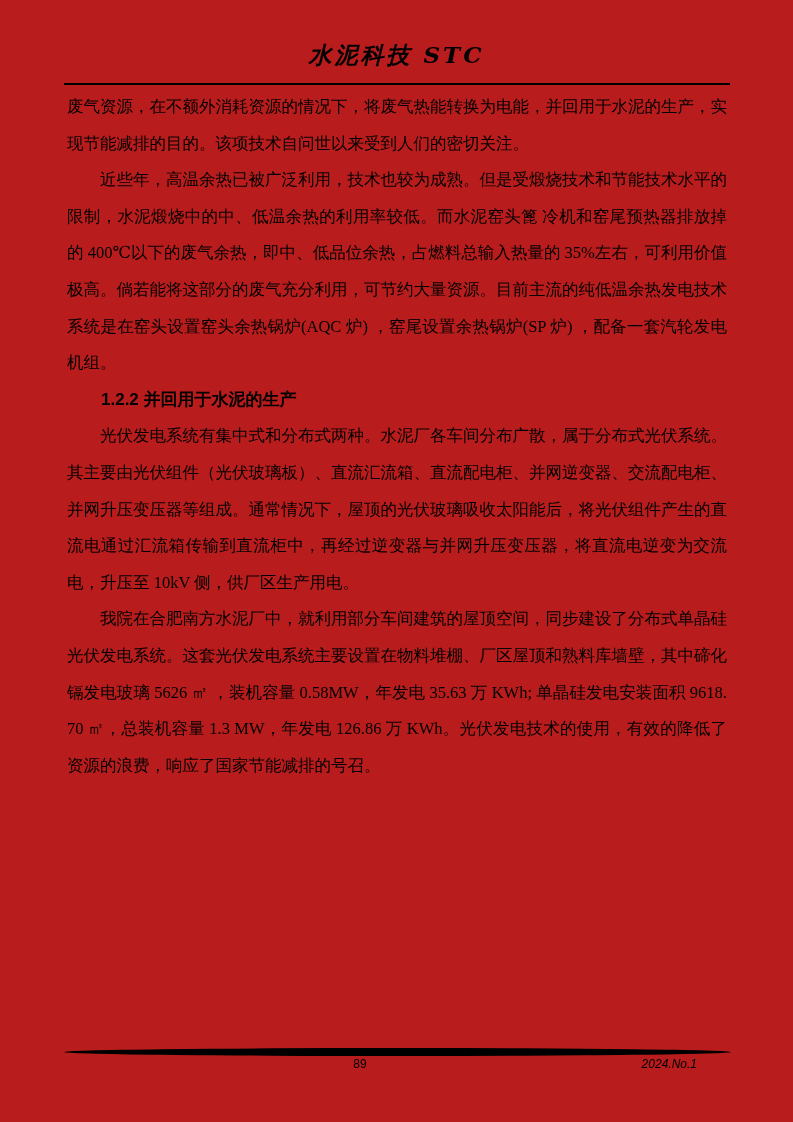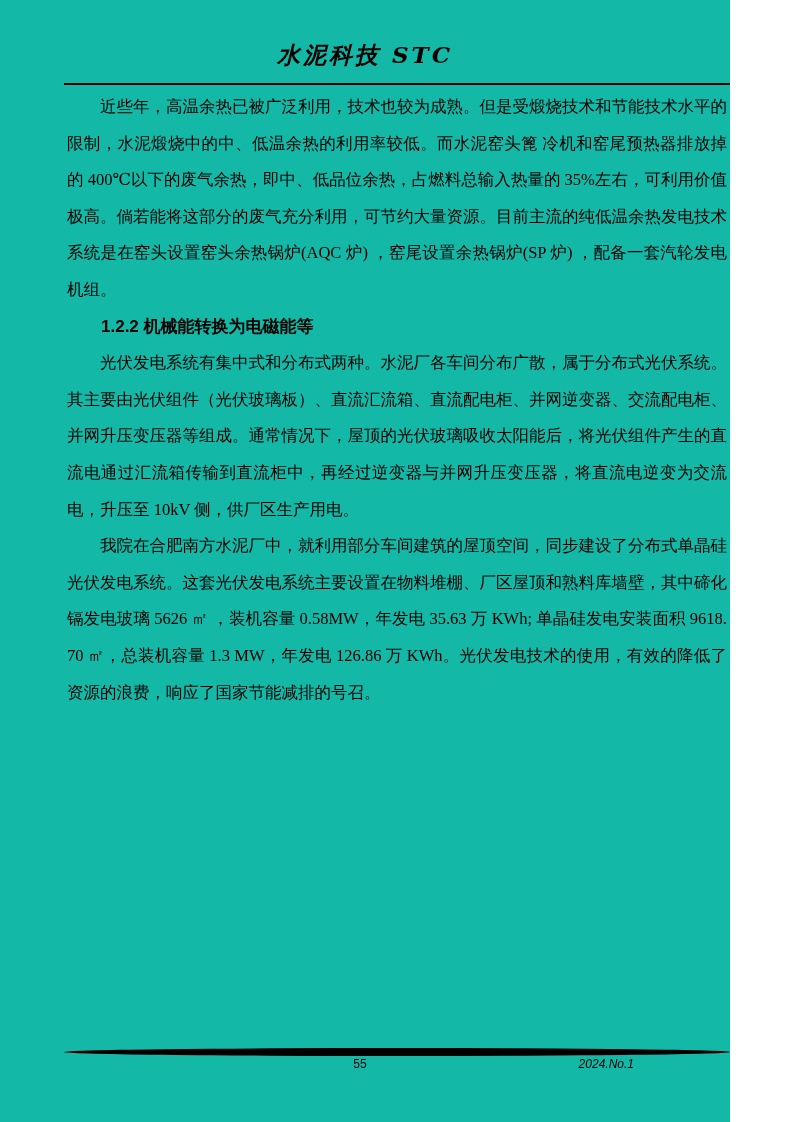--- a/index.html
+++ b/index.html
@@ -2,23 +2,23 @@
 <html><head>
 <meta charset="utf-8">
 <style>
   html, body {
     margin: 0;
     padding: 0;
     background: #ffffff;
   }
   .page {
     position: relative;
-    width: 730px;
+    width: 793px;
     height: 1122px;
-    background: #14b8a6;
+    background: #b91c1c;
     color: #000000;
     overflow: hidden;
     font-family: "Liberation Serif", "DejaVu Serif", serif;
   }
   
   .journal-title {
     position: absolute;
     top: 40px;
     left: 0;
     width: 100%;
@@ -99,25 +99,26 @@
 </head>
 <body>
 
 <div class="page">
 
   <div class="journal-title">水泥科技 STC</div>
 
   <div class="header-rule"></div>
 
   <div class="body-text">
+    <p class="para no-indent">废气资源，在不额外消耗资源的情况下，将废气热能转换为电能，并回用于水泥的生产，实现节能减排的目的。该项技术自问世以来受到人们的密切关注。</p>
     <p class="para">近些年，高温余热已被广泛利用，技术也较为成熟。但是受煅烧技术和节能技术水平的限制，水泥煅烧中的中、低温余热的利用率较低。而水泥窑头篦 冷机和窑尾预热器排放掉的 400℃以下的废气余热，即中、低品位余热，占燃料总输入热量的 35%左右，可利用价值极高。倘若能将这部分的废气充分利用，可节约大量资源。目前主流的纯低温余热发电技术系统是在窑头设置窑头余热锅炉(AQC 炉) ，窑尾设置余热锅炉(SP 炉) ，配备一套汽轮发电机组。</p>
-    <h3 class="section-heading">1.2.2 机械能转换为电磁能等</h3>
+    <h3 class="section-heading">1.2.2 并回用于水泥的生产</h3>
     <p class="para">光伏发电系统有集中式和分布式两种。水泥厂各车间分布广散，属于分布式光伏系统。其主要由光伏组件（光伏玻璃板）、直流汇流箱、直流配电柜、并网逆变器、交流配电柜、并网升压变压器等组成。通常情况下，屋顶的光伏玻璃吸收太阳能后，将光伏组件产生的直流电通过汇流箱传输到直流柜中，再经过逆变器与并网升压变压器，将直流电逆变为交流电，升压至 10kV 侧，供厂区生产用电。</p>
     <p class="para">我院在合肥南方水泥厂中，就利用部分车间建筑的屋顶空间，同步建设了分布式单晶硅光伏发电系统。这套光伏发电系统主要设置在物料堆棚、厂区屋顶和熟料库墙壁，其中碲化镉发电玻璃 5626 ㎡ ，装机容量 0.58MW，年发电 35.63 万 KWh; 单晶硅发电安装面积 9618.70 ㎡，总装机容量 1.3 MW，年发电 126.86 万 KWh。光伏发电技术的使用，有效的降低了资源的浪费，响应了国家节能减排的号召。</p>
   </div>
 
   <div class="footer-bar"></div>
 
-  <div class="footer-page-num">55</div>
+  <div class="footer-page-num">89</div>
 
   <div class="footer-issue">2024.No.1</div>
 
 </div>
 
 </body></html>

